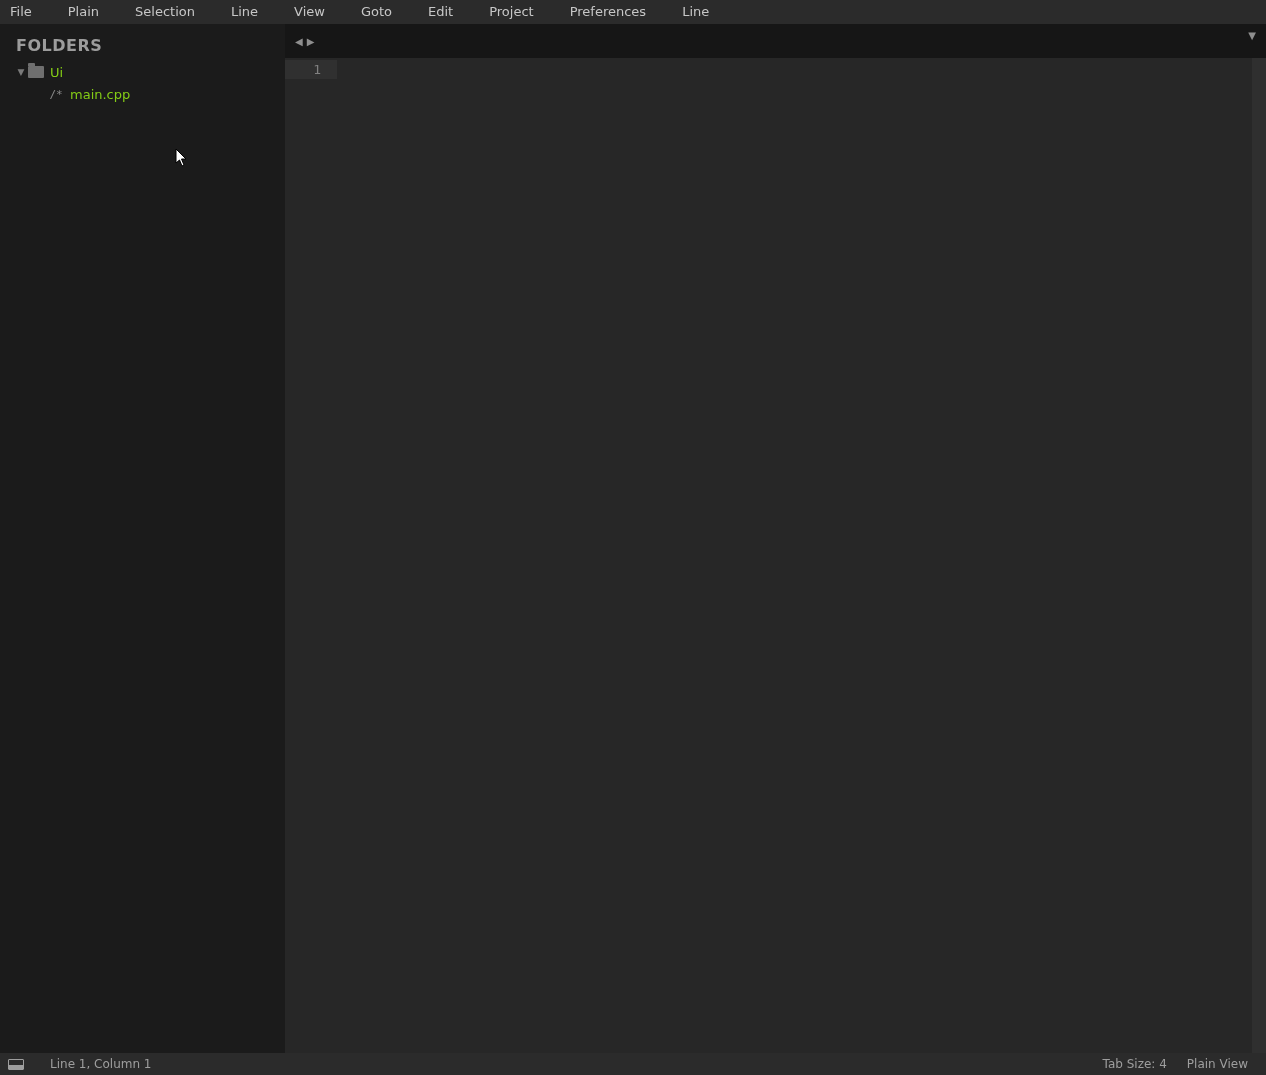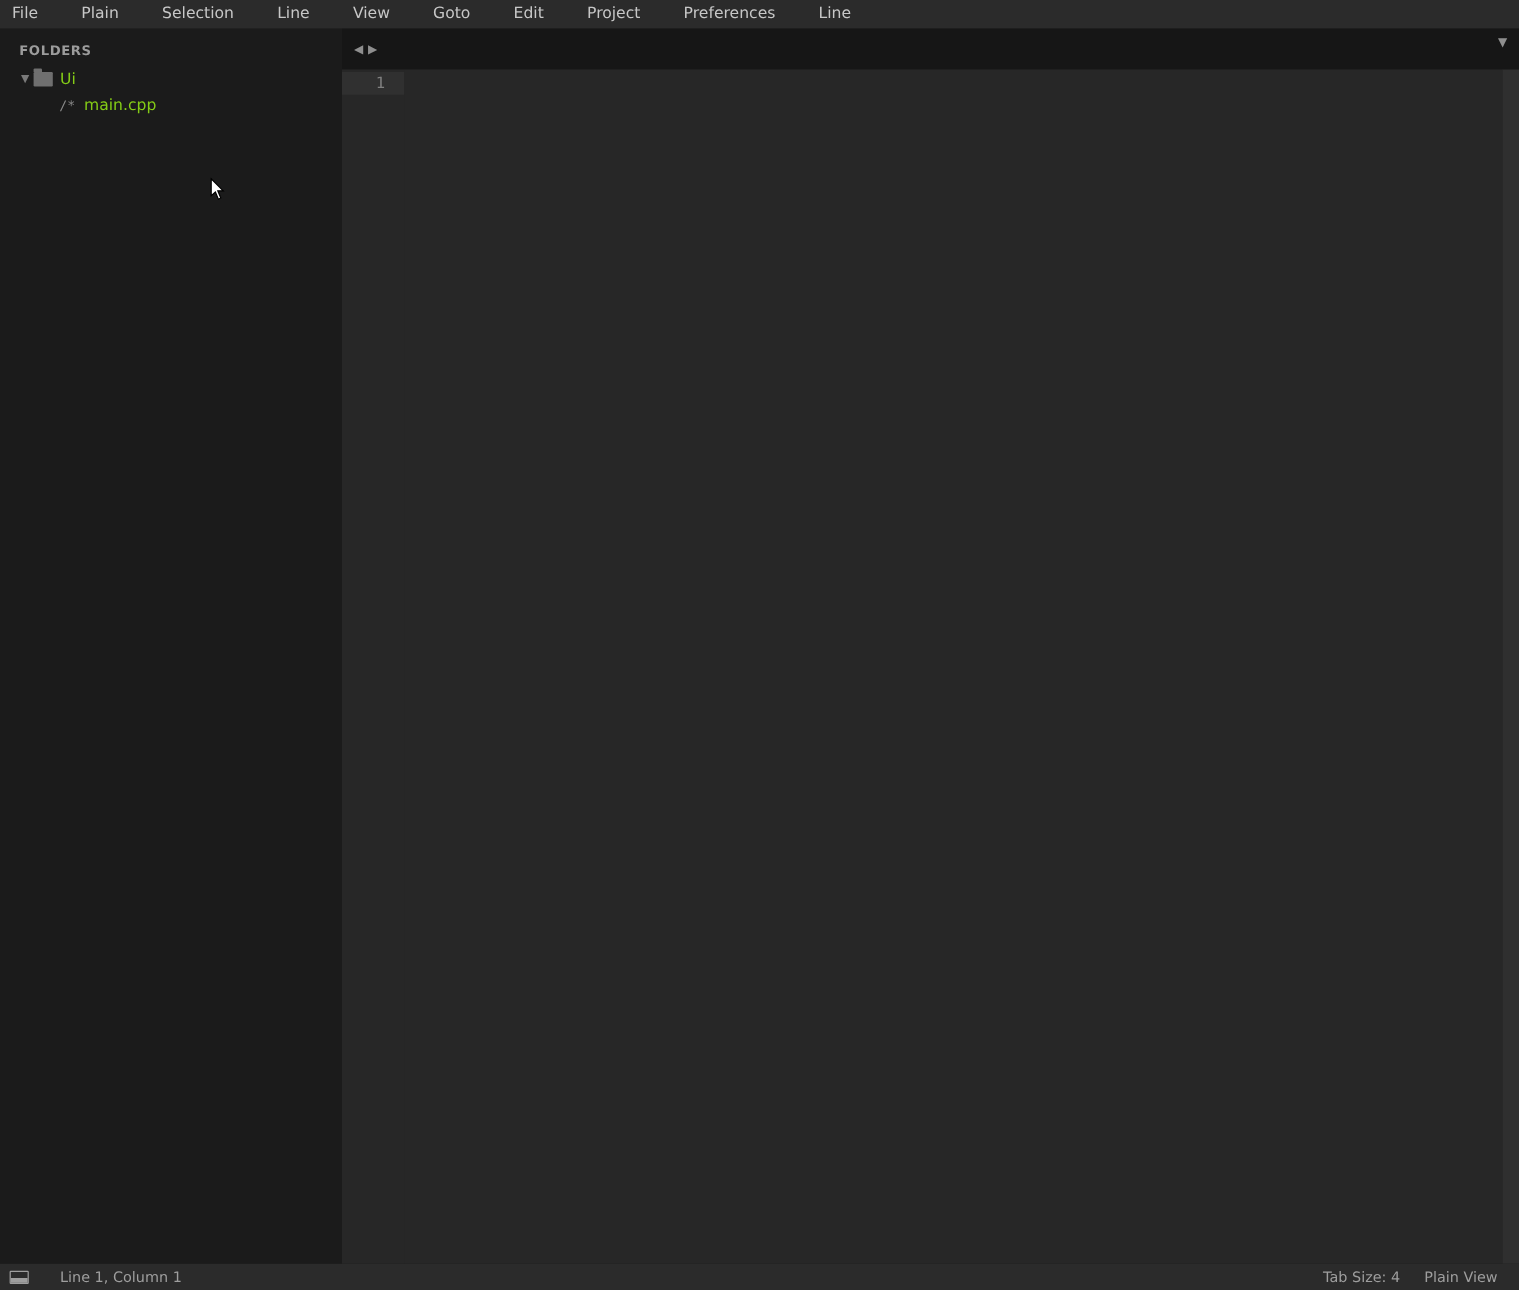--- a/index.html
+++ b/index.html
@@ -41,21 +41,21 @@
   
   .sidebar {
     width: 285px;
     background: #1b1b1b;
     color: #aaaaaa;
     display: flex;
     flex-direction: column;
     padding-top: 4px;
   }
   .sidebar-header {
-    font-size: 11px;
+    font-size: 16px;
     font-weight: bold;
     letter-spacing: 0.5px;
     color: #9c9c9c;
     padding: 8px 16px 6px 16px;
   }
   .tree {
     padding-left: 12px;
   }
   .tree-row {
     display: flex;

